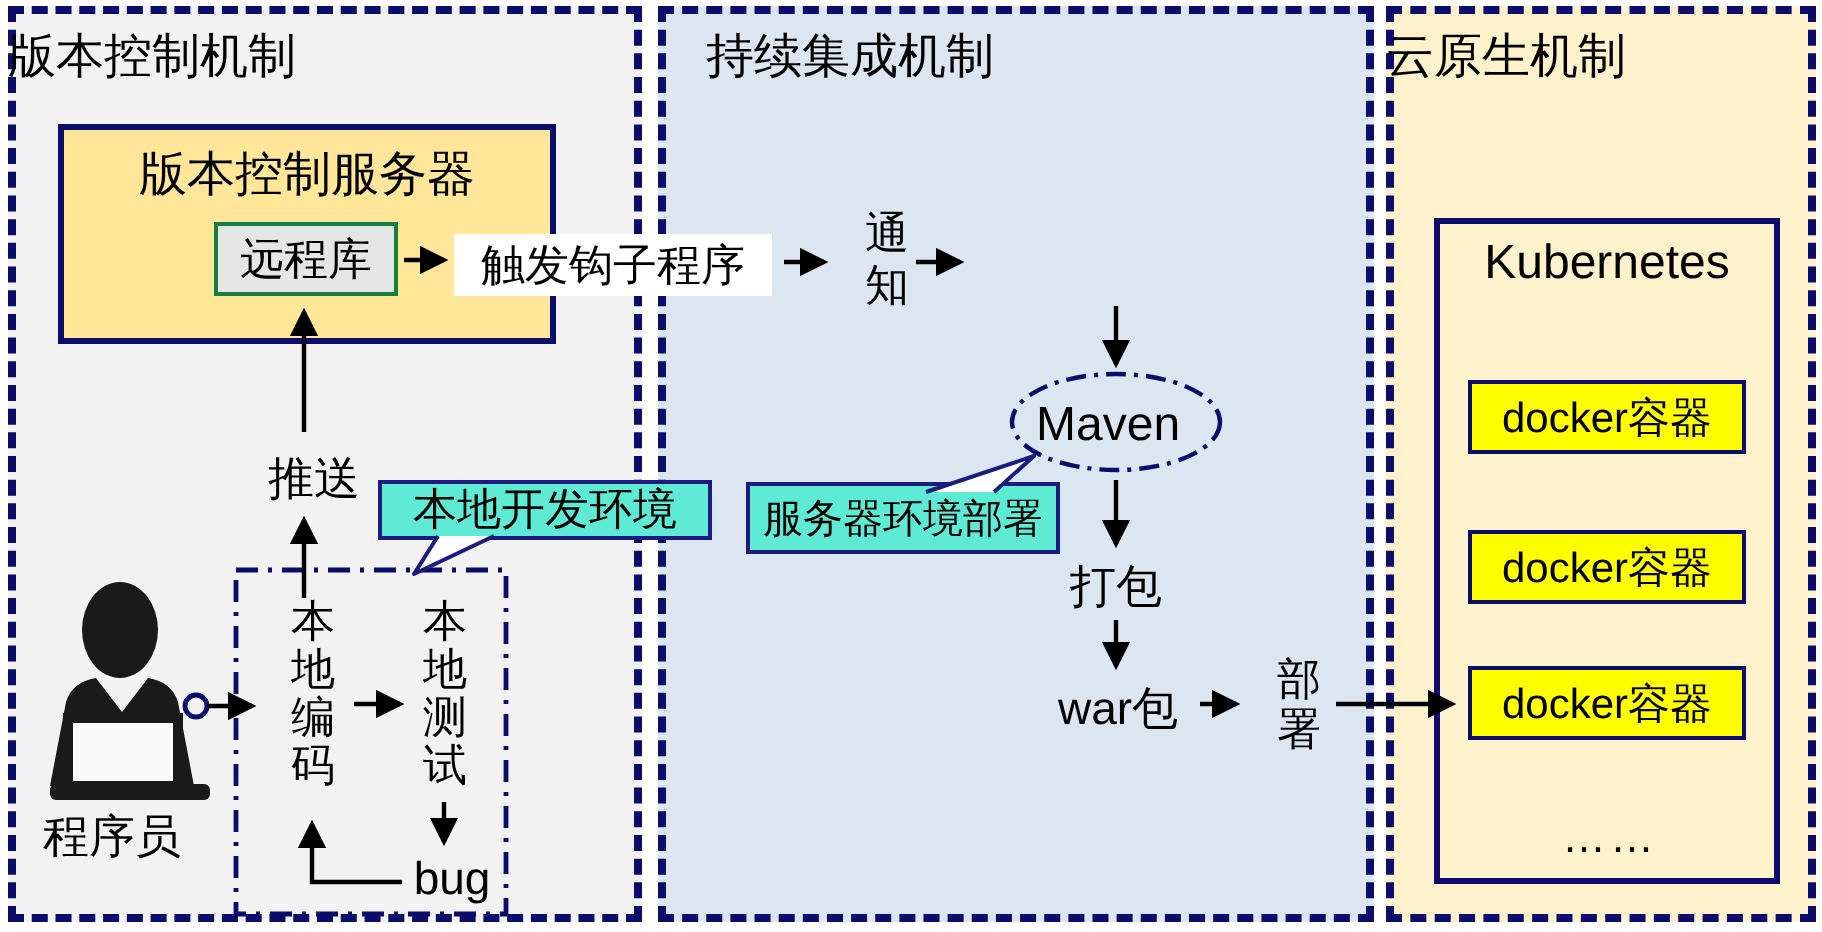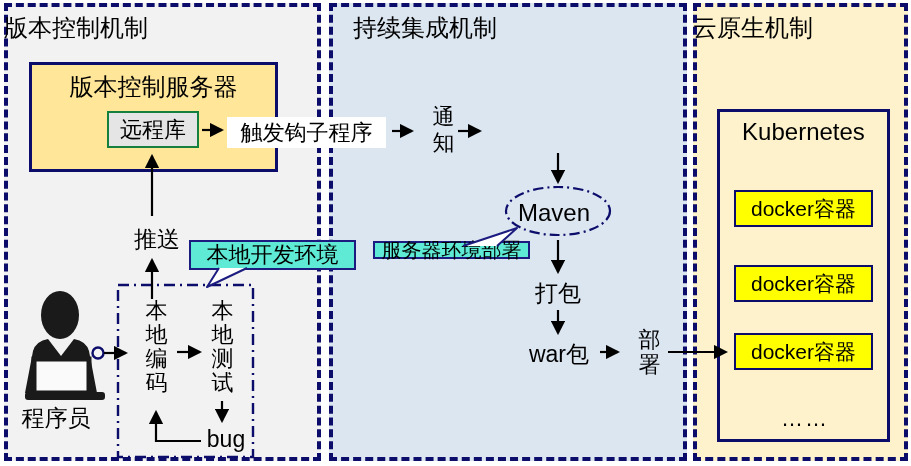--- a/index.html
+++ b/index.html
@@ -26,21 +26,21 @@
   #remote-repo{left:107px;top:111px;width:92px;height:37px;background:#e5e5e5;border:2px solid #15803d;font-size:22px;}
   #trigger-hook{left:227px;top:117px;width:159px;height:31px;background:#ffffff;font-size:22px;white-space:nowrap;}
   #push-label{left:126px;top:224px;width:54px;text-align:right;font-size:23px;}
   #programmer-label{left:8px;top:403px;width:96px;text-align:center;font-size:23px;}
   #local-coding{left:143px;top:299px;width:27px;font-size:22px;line-height:24px;}
   #local-testing{left:209px;top:299px;width:27px;font-size:22px;line-height:24px;}
   #bug-label{left:200px;top:426px;width:52px;font-size:23px;text-align:center;}
   
   .callout{background:#5eead4;border:2px solid #1c1c80;}
   #callout-localenv{left:189px;top:240px;width:167px;height:30px;font-size:22px;white-space:nowrap;}
-  #callout-serverenv{left:373px;top:241px;width:157px;height:18px;font-size:20px;white-space:nowrap;}
+  #callout-serverenv{left:373px;top:241px;width:157px;height:36px;font-size:20px;white-space:nowrap;}
   
   #notify-label{left:430px;top:104px;width:27px;font-size:22px;line-height:26px;}
   #ci-tool{left:484px;top:116px;width:156px;height:29px;font-size:23px;white-space:nowrap;}
   #maven-label{left:518px;top:199px;width:80px;text-align:left;font-size:24px;}
   #package-label{left:532px;top:278px;width:52px;text-align:center;font-size:23px;}
   #war-label{left:524px;top:339px;width:70px;text-align:center;font-size:23px;}
   #deploy-label{left:636px;top:327px;width:27px;font-size:22px;line-height:25px;}
   
   #k8s-box{left:717px;top:109px;width:173px;height:333px;border:3px solid #0c0c6a;}
   #k8s-title{left:717px;top:118px;width:173px;text-align:center;font-size:24px;}

